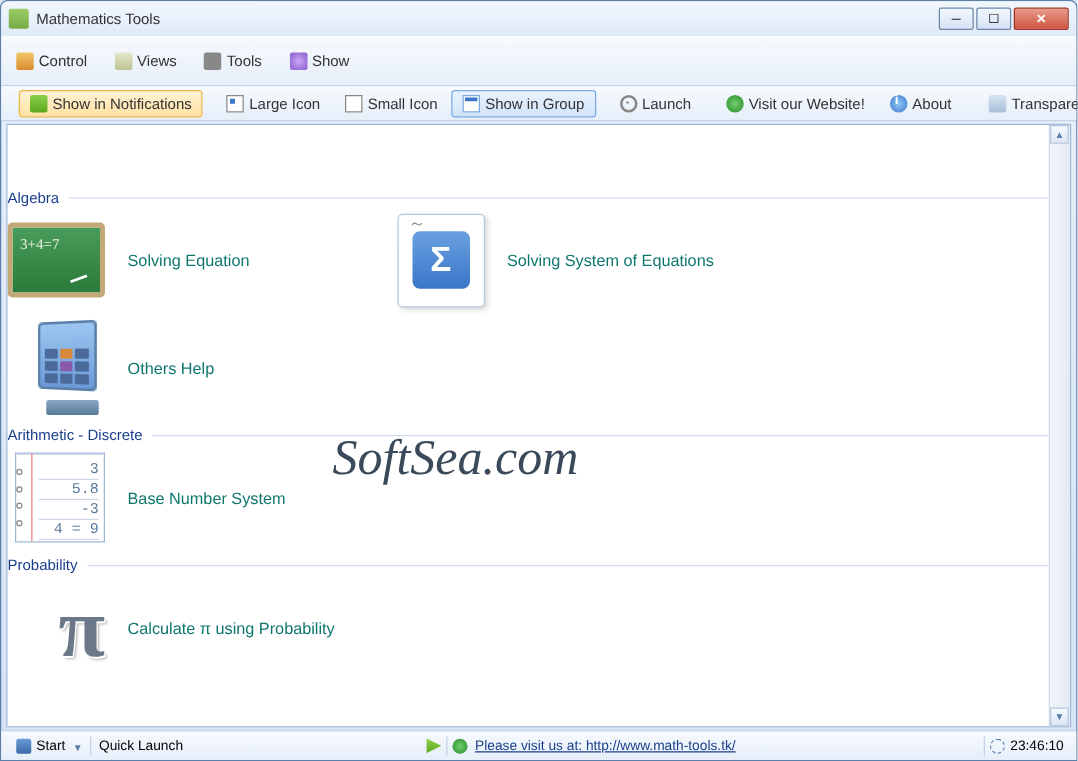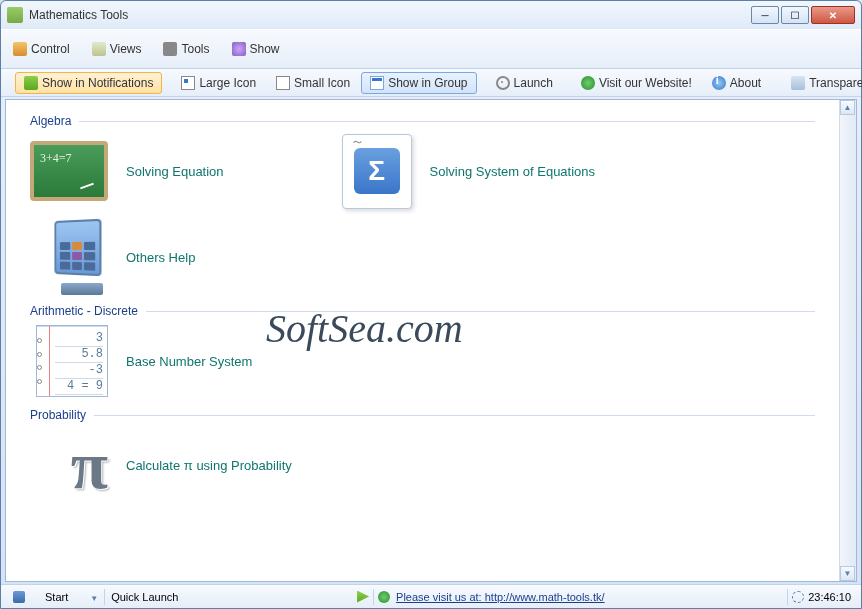--- a/index.html
+++ b/index.html
@@ -30,21 +30,21 @@
 .ico-small { background: #fff; border: 1px solid #888; }
 .ico-group { background: #fff; border: 1px solid #7aa8e0; position: relative; }
 .ico-group::before { content: ''; position: absolute; top: 1px; left: 1px; right: 1px; height: 3px; background: #3a76c9; }
 .ico-options { border: 2px solid #888; border-radius: 50%; background: transparent; position: relative; }
 .ico-options::after { content: ''; position: absolute; top: 3px; left: 3px; width: 2px; height: 2px; background: #888; border-radius: 50%; }
 .ico-globe { background: radial-gradient(#6fcf6f, #2a8a2a); border-radius: 50%; }
 .ico-about { background: radial-gradient(#8fc8f5, #3a76c9); border-radius: 50%; position: relative; }
 .ico-about::after { content: 'i'; position: absolute; top: -2px; left: 4px; color: #fff; font-weight: bold; font-size: 11px; }
 .ico-transp { background: linear-gradient(#d8e4f1, #a8bfda); border-radius: 2px; }
 .content-wrap { flex: 1; margin: 2px 4px; background: #fff; border: 1px solid #a0b8d8; display: flex; overflow: hidden; }
-.content { flex: 1; padding: 8px 24px; overflow: hidden; position: relative; }
+.content { flex: 1; padding: 8px 0; overflow: hidden; position: relative; margin-top: 37px; }
 .scrollbar { width: 17px; background: linear-gradient(90deg, #f2f5fa, #e2eaf5); border-left: 1px solid #d0dcec; position: relative; }
 .scroll-up, .scroll-down { position: absolute; width: 15px; height: 15px; left: 0; border: 1px solid #b8c8de; background: linear-gradient(#f7fafe, #dce7f5); display: flex; align-items: center; justify-content: center; font-size: 8px; color: #5a7fa8; cursor: pointer; }
 .scroll-up { top: 0; }
 .scroll-down { bottom: 0; }
 .group-hdr { color: #1a3f8c; font-size: 12px; display: flex; align-items: center; margin: 6px 0 4px; }
 .group-hdr::after { content: ''; flex: 1; height: 1px; background: #d0dcec; margin-left: 8px; }
 .item-row { display: flex; gap: 60px; margin-bottom: 8px; }
 .item { display: flex; align-items: center; gap: 18px; }
 .item .ico { width: 78px; height: 78px; display: flex; align-items: center; justify-content: flex-end; }
 .item .label { color: #0f766e; font-size: 13px; cursor: pointer; }
@@ -62,21 +62,21 @@
 .calc-base { position: absolute; bottom: 0; left: 8px; width: 42px; height: 12px; background: linear-gradient(#8aa8c8, #5a7a9a); border-radius: 2px; }
 .notebook { width: 72px; height: 72px; background: #fff; border: 1px solid #a0b8d8; position: relative; font-family: "Courier New", monospace; }
 .notebook::before { content: ''; position: absolute; left: 12px; top: 0; bottom: 0; width: 1px; background: #f08080; }
 .notebook .rings { position: absolute; left: 2px; top: 8px; bottom: 8px; width: 3px; display: flex; flex-direction: column; justify-content: space-around; }
 .notebook .rings span { width: 5px; height: 5px; border: 1px solid #888; border-radius: 50%; background: #fff; margin-left: -2px; }
 .notebook .lines { padding: 4px 4px 4px 18px; font-size: 12px; line-height: 15px; color: #5a7a9a; text-align: right; border-top:1px solid #cfd8e5;}
 .notebook .lines div { border-bottom: 1px solid #cfd8e5; }
 .pi-ico { font-size: 68px; line-height: 68px; font-family: "Times New Roman", serif; color: #6a7888; text-shadow: 1px 1px 0 #fff, 2px 2px 2px rgba(0,0,0,0.3); font-weight: bold; }
 .watermark { position: absolute; top: 205px; left: 260px; font-family: "Monotype Corsiva", "Brush Script MT", cursive; font-size: 40px; font-style: italic; color: #3a4a5a; pointer-events: none; }
 .statusbar { height: 24px; background: linear-gradient(#f7fafe, #e6eef9); border-top: 1px solid #c3d3e8; display: flex; align-items: center; padding: 0 6px; font-size: 11px; }
-.sb-btn { display: flex; align-items: flex-end; gap: 20px; padding: 2px 6px; border-right: 1px solid #c3d3e8; cursor: pointer; }
+.sb-btn { display: flex; align-items: flex-end; gap: 4px; padding: 2px 6px; border-right: 1px solid #c3d3e8; cursor: pointer; }
 .sb-icon { width: 12px; height: 12px; }
 .sb-link { color: #1a3f8c; text-decoration: underline; padding: 0 6px; cursor: pointer; }
 .sb-spacer { flex: 1; }
 .sb-sep { width: 1px; height: 16px; background: #c3d3e8; margin: 0 4px; }
 .dropdown-arrow { font-size: 8px; color: #5a7fa8; margin-left: 2px; }
 </style>
 </head>
 <body>
 
 <div class="window">

